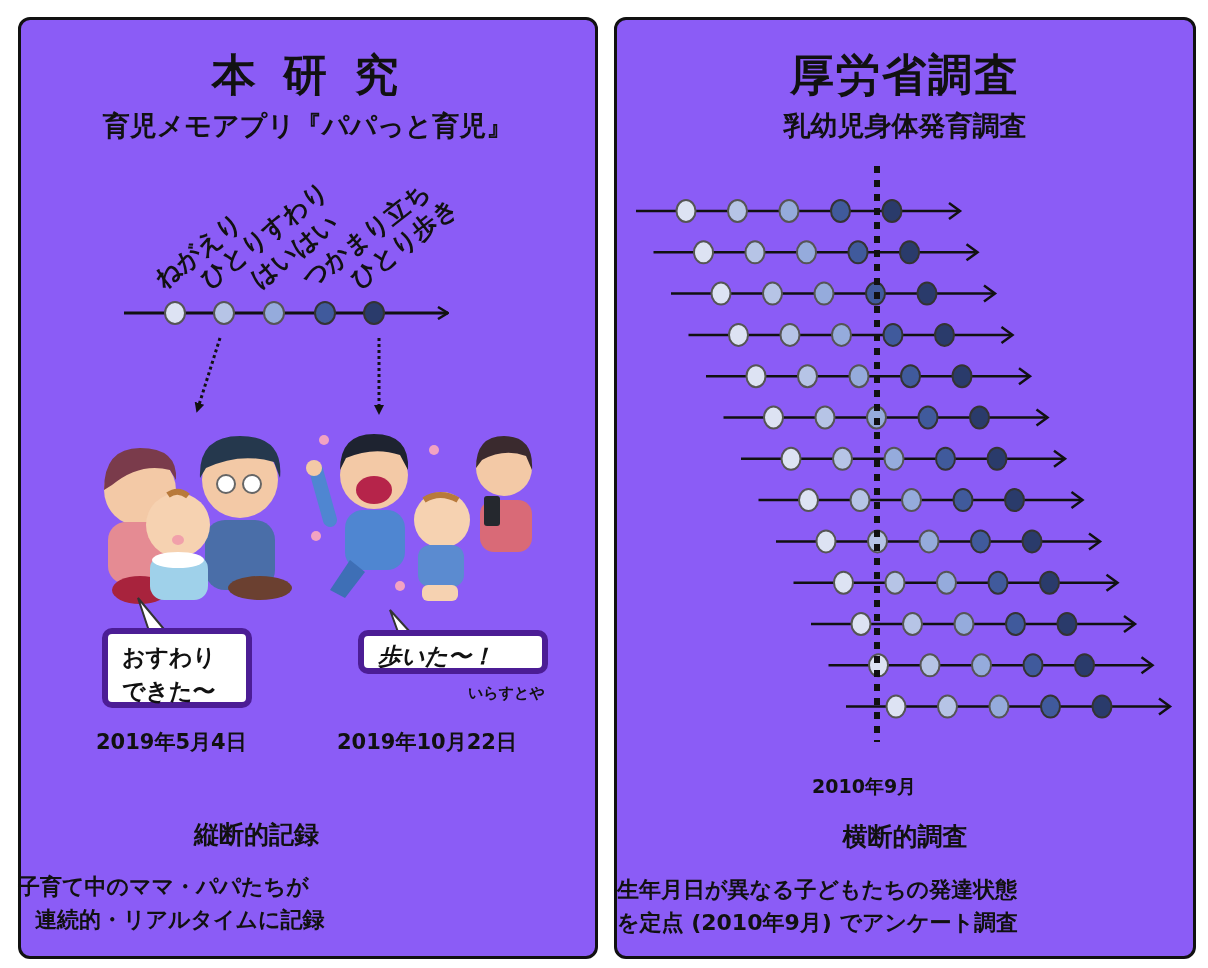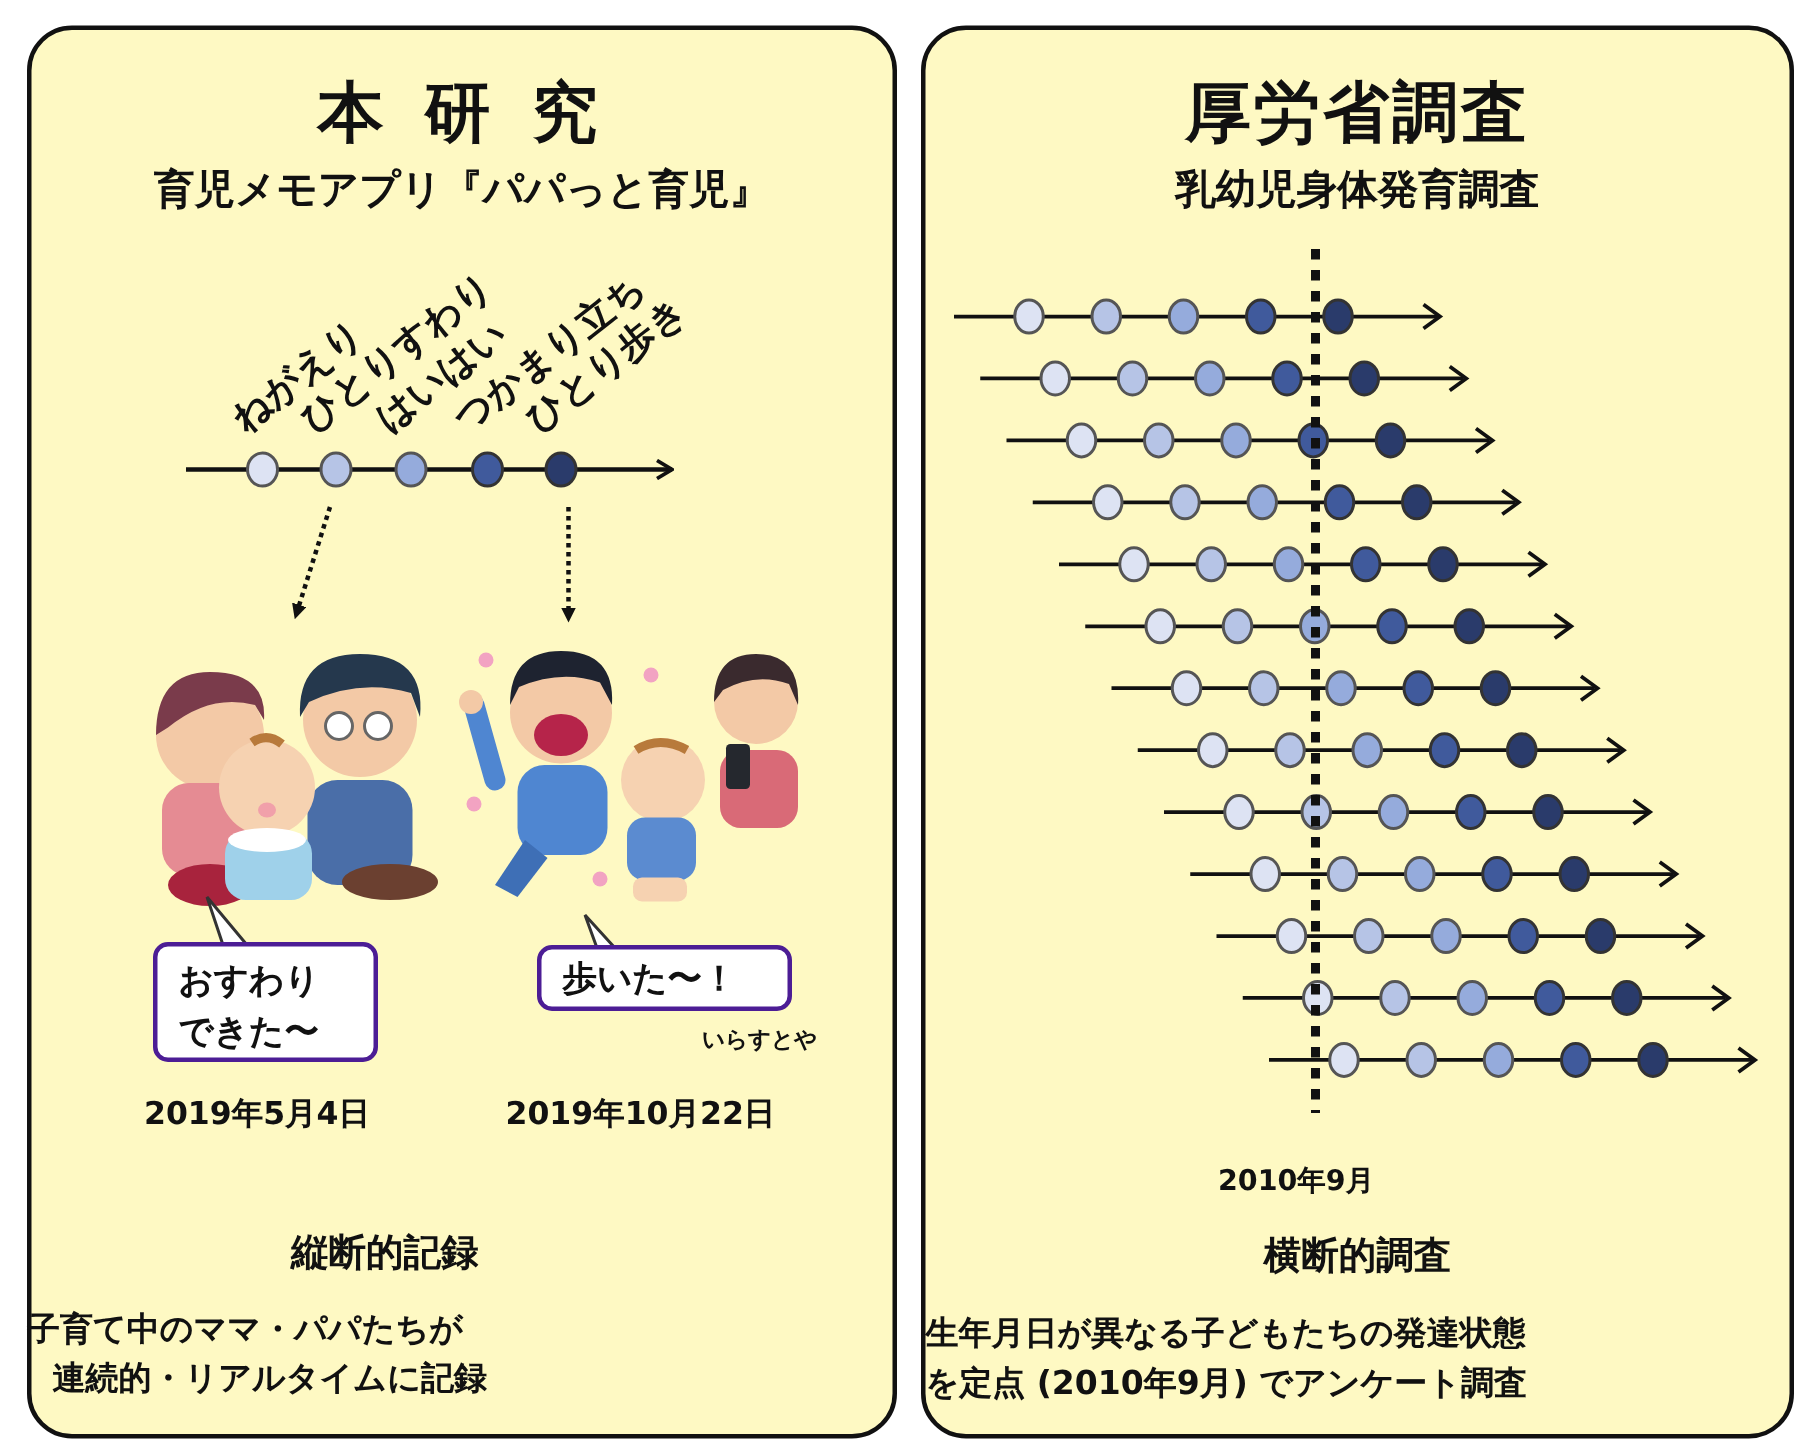--- a/index.html
+++ b/index.html
@@ -1,27 +1,27 @@
 <!DOCTYPE html>
 <html><head>
 <meta charset="utf-8">
 <style>
   html,body{margin:0;padding:0;background:#ffffff;}
   body{width:1208px;height:968px;position:relative;overflow:hidden;
        font-family:"DejaVu Sans","Liberation Sans",sans-serif;color:#111;}
-  .panel{position:absolute;border:3px solid #111;border-radius:30px;background:#fef9c3;box-sizing:border-box;}
+  .panel{position:absolute;border:3px solid #111;border-radius:12px;background:#8b5cf6;box-sizing:border-box;}
   #left{left:18px;top:17px;width:580px;height:942px;}
   #right{left:614px;top:17px;width:582px;height:942px;padding-left:45px;}
   .title{position:absolute;left:0;right:0;text-align:center;font-weight:bold;}
   .t-main{top:26px;font-size:44px;letter-spacing:6px;}
   #right .t-main{letter-spacing:2px;}
   .t-sub{top:88px;font-size:27px;font-weight:bold;}
   .svgwrap{position:absolute;left:0;top:0;}
   .milestone{position:absolute;font-size:25px;font-weight:bold;transform-origin:left bottom;transform:rotate(-38deg);white-space:nowrap;}
-  .bubble{position:absolute;border:3px solid #4c1d95;border-radius:10px;background:#fff;font-size:23px;font-weight:bold;padding:6px 14px;line-height:34px;box-sizing:border-box;}
+  .bubble{position:absolute;border:6px solid #4c1d95;border-radius:10px;background:#fff;font-size:23px;font-weight:bold;padding:6px 14px;line-height:34px;box-sizing:border-box;}
   .credit{position:absolute;font-size:15px;font-weight:bold;}
   .date{position:absolute;font-size:21px;font-weight:bold;}
   .sec-title{position:absolute;left:0;right:0;text-align:center;font-size:25px;font-weight:bold;}
   .sec-desc{position:absolute;left:0;right:0;font-size:22px;font-weight:bold;line-height:33px;}
   .axis-label{position:absolute;font-size:19px;font-weight:bold;margin-top:24px;}
 </style>
 </head>
 <body>
 
 <div id="left" class="panel">
@@ -96,21 +96,21 @@
   </g>
 
   <path d="M150,634 L138,598 L168,634" fill="#fff" stroke="#333" stroke-width="2"></path>
   <path d="M398,632 L390,610 L410,632" fill="#fff" stroke="#333" stroke-width="2"></path>
 </svg>
 
 <div class="bubble" style="left:102px;top:628px;width:150px;height:80px;">
   <div>おすわり</div>
   <div>できた〜</div>
 </div>
-<div class="bubble" style="left:358px;top:630px;width:170px;height:44px;line-height:28px;">
+<div class="bubble" style="left:358px;top:630px;width:190px;height:44px;line-height:28px;font-style:italic;">
   <div>歩いた〜！</div>
 </div>
 <div class="credit" style="left:468px;top:684px;">いらすとや</div>
 <div class="date" style="left:96px;top:728px;">2019年5月4日</div>
 <div class="date" style="left:337px;top:728px;">2019年10月22日</div>
 
 <div style="position:absolute;left:18px;top:0;width:477px;height:968px;">
   <div class="sec-title" style="top:818px;">縦断的記録</div>
   <div class="sec-desc" style="top:870px;">子育て中のママ・パパたちが</div>
   <div class="sec-desc" style="top:903px;margin-left:17px;">連続的・リアルタイムに記録</div>

